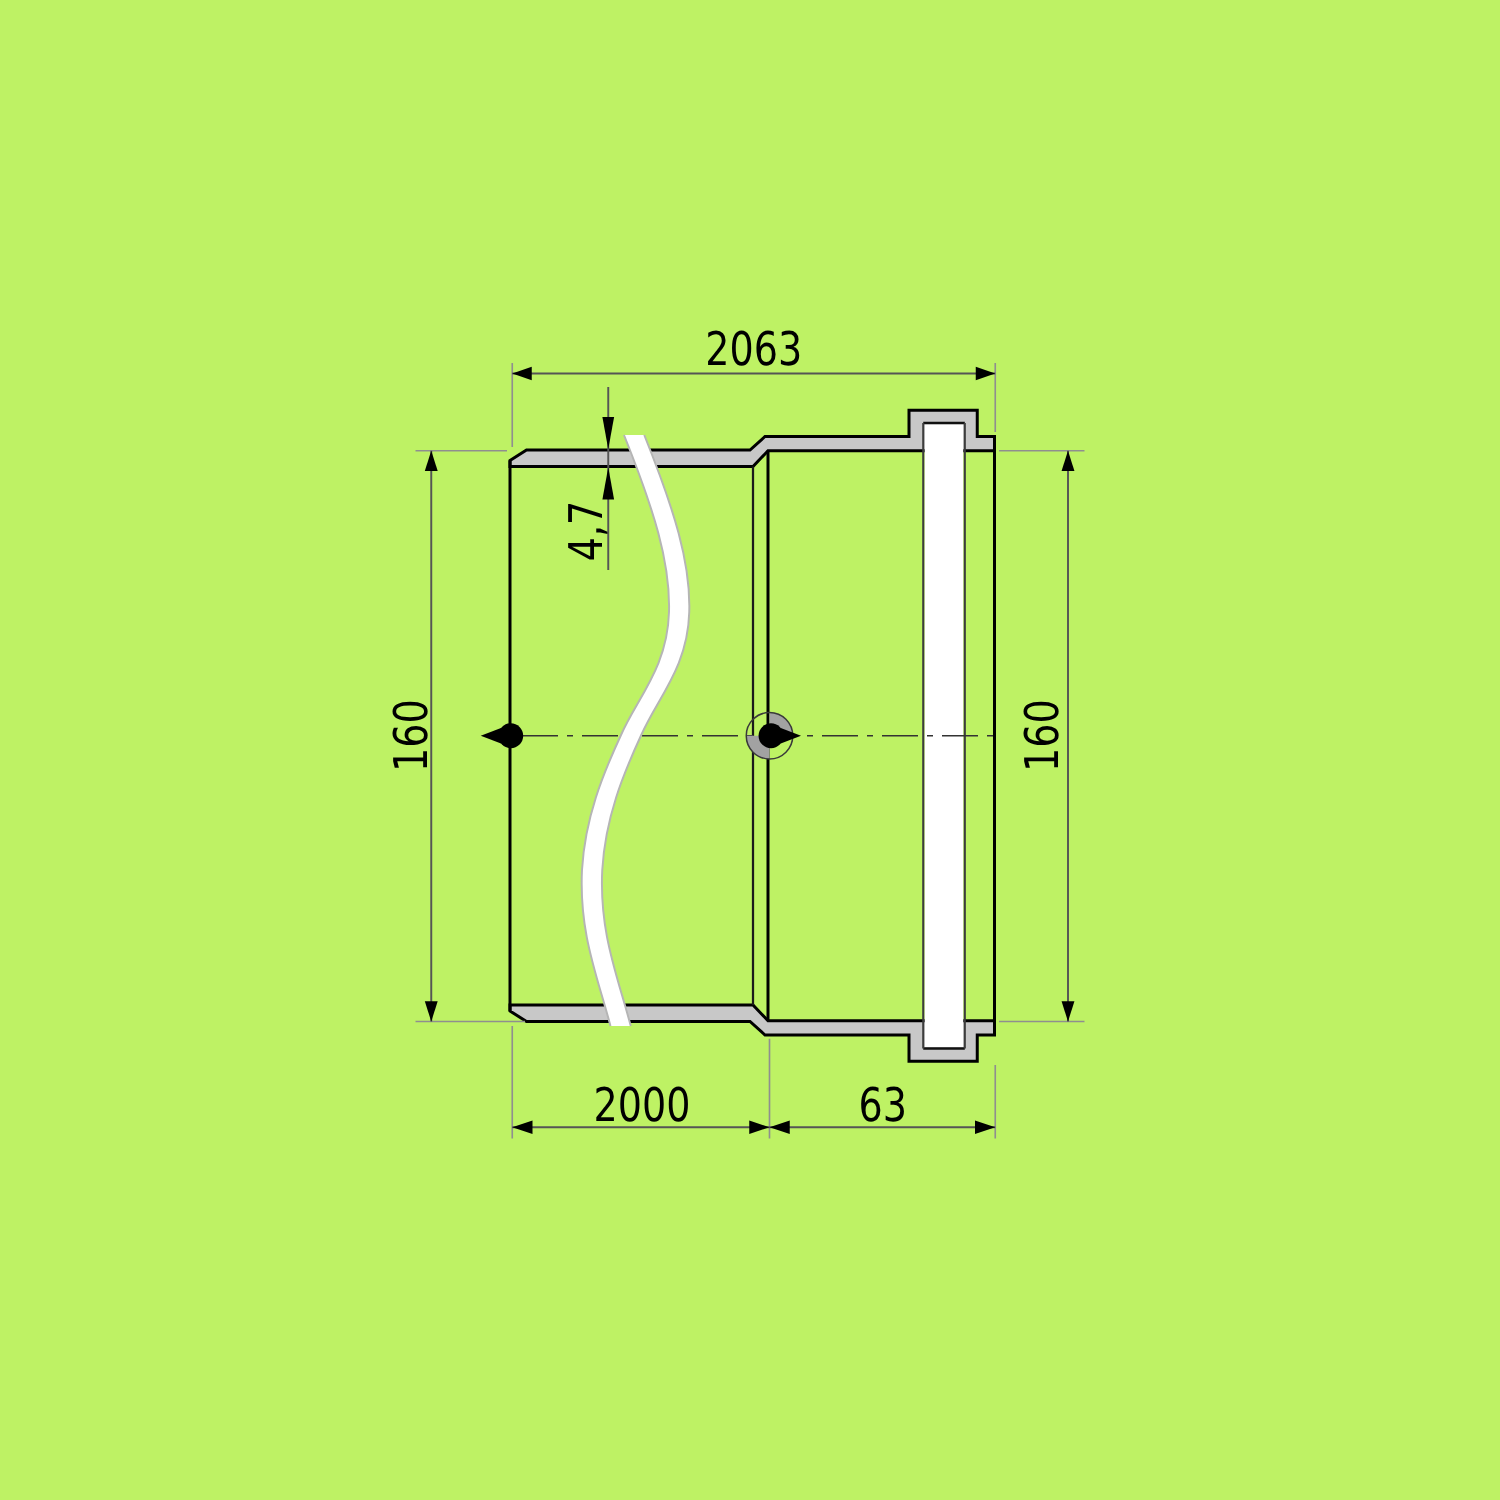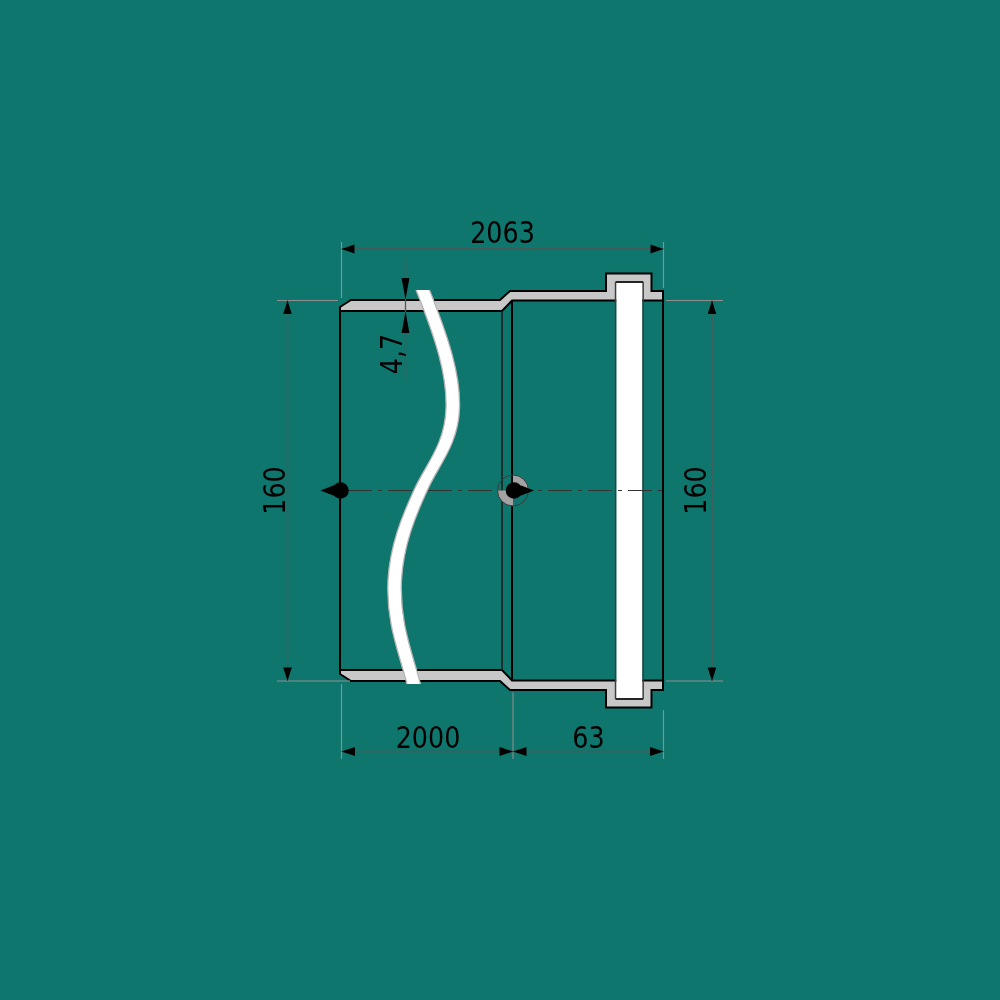--- a/index.html
+++ b/index.html
@@ -1,16 +1,16 @@
 <!DOCTYPE html>
 <html><head>
 <meta charset="utf-8">
 <style>
   html,body{margin:0;padding:0;background:#ffffff;}
-  .stage{position:relative;width:1000px;height:1000px;background:#0f766e;overflow:hidden;}
+  .stage{position:relative;width:1000px;height:1000px;background:#bef264;overflow:hidden;}
   svg{display:block;}
   .wall{fill:#c8c8c8;stroke:#000000;stroke-width:2;stroke-linejoin:miter;}
   .edge{stroke:#000000;stroke-width:2;fill:none;}
   .edge-thin{stroke:#1a1a1a;stroke-width:1.5;fill:none;}
   .groove-line{stroke:#3c3c3c;stroke-width:1.4;fill:none;}
   .groove-root{stroke:#111111;stroke-width:1.8;fill:none;}
   .white-fill{fill:#ffffff;stroke:none;}
   .break-line{stroke:#b5b5b5;stroke-width:1.3;fill:none;}
   .centerline{stroke:#333333;stroke-width:1.1;fill:none;stroke-dasharray:24 6 4 6;}
   .ext{stroke:#8f8f8f;stroke-width:1.1;fill:none;}

